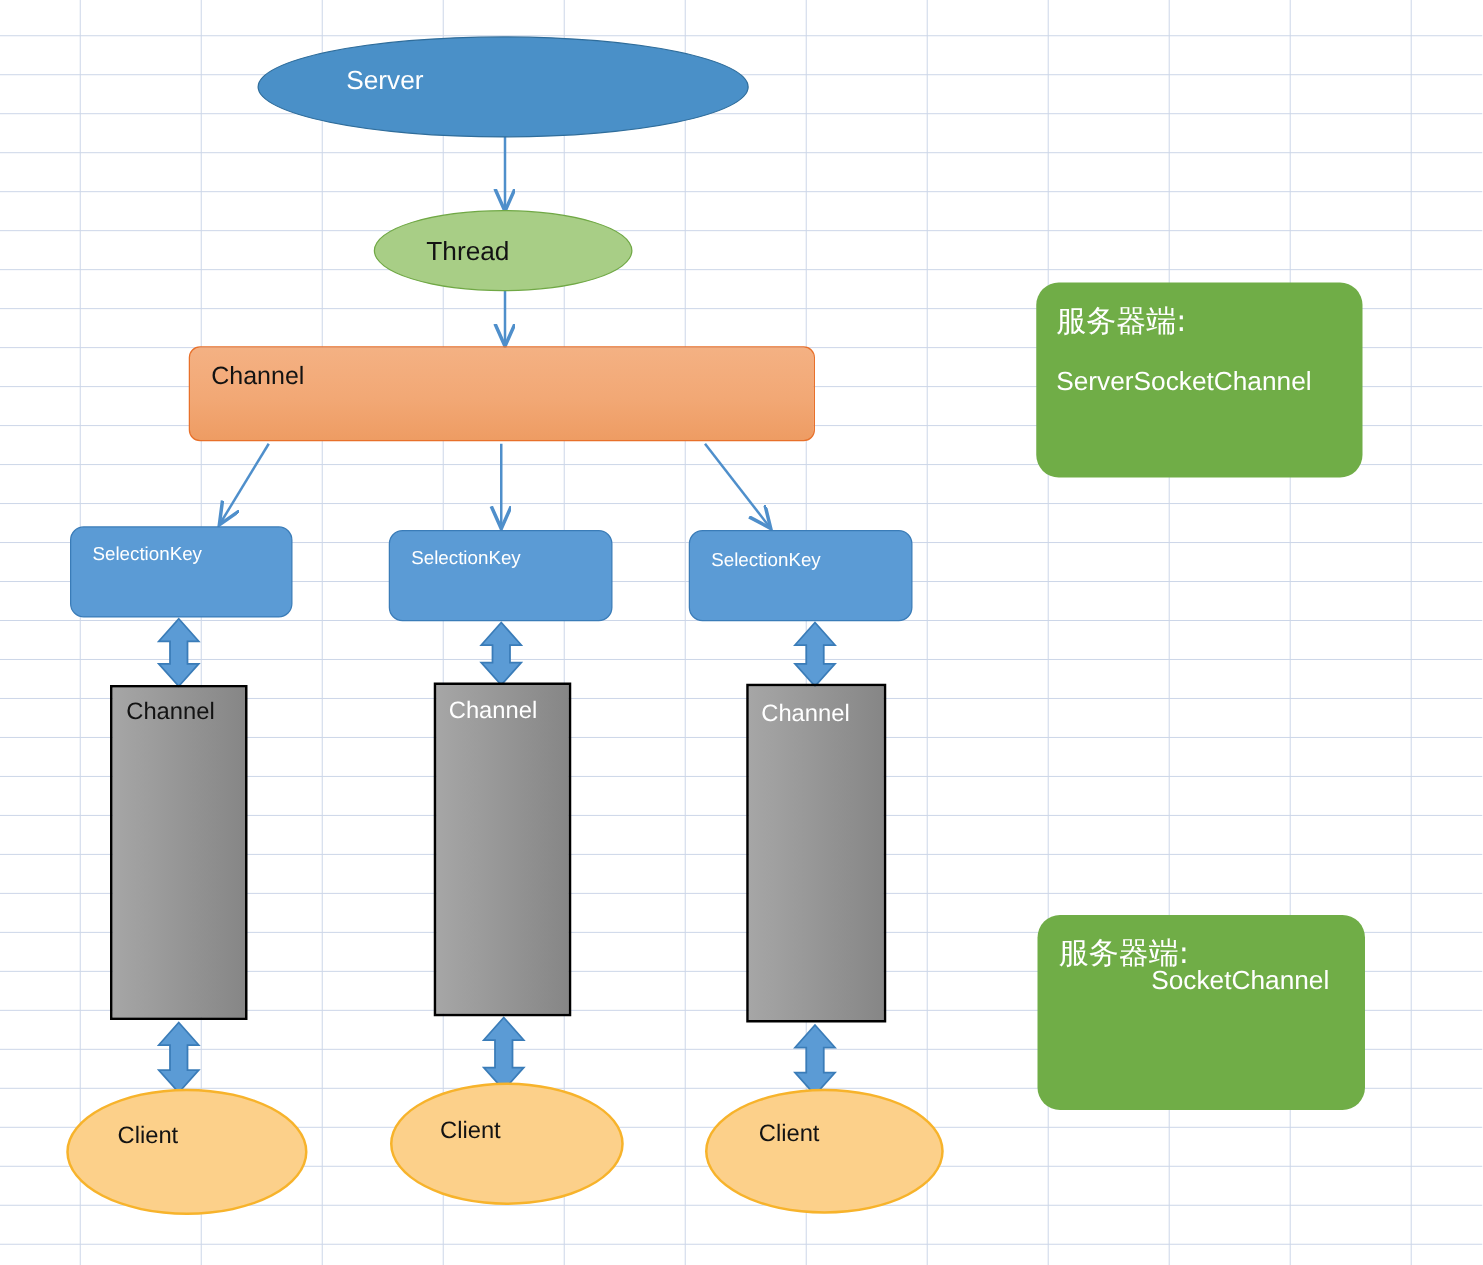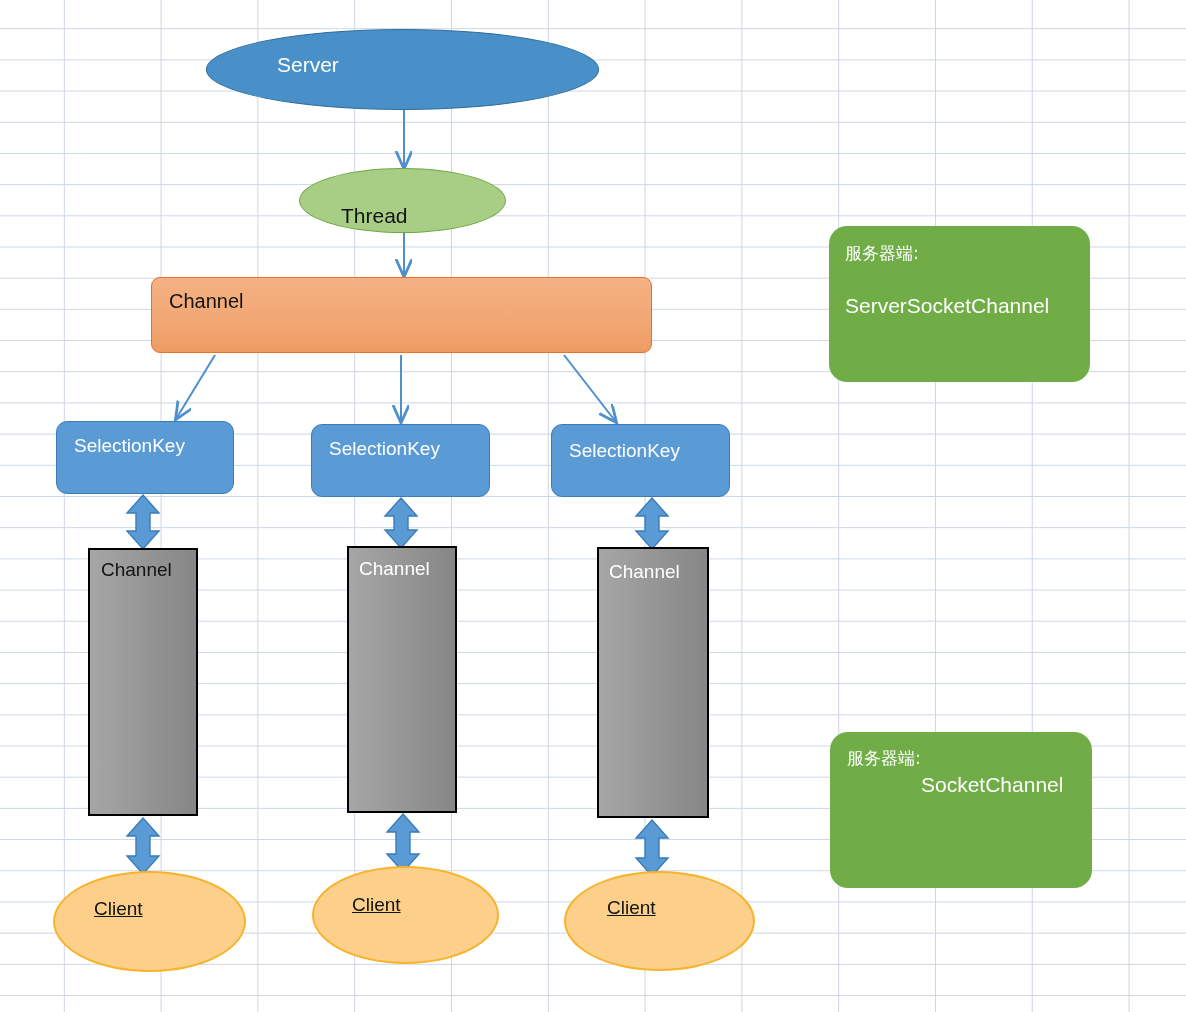--- a/index.html
+++ b/index.html
@@ -64,52 +64,51 @@
   }
 
   
   .box-selkey {
     border-radius: 11px;
     background: #5B9BD5;
     border: 1.5px solid #3A7CB8;
   }
   .lbl-selkey {
     color: #ffffff;
-    font-size: 19px;
+    font-size: 15px;
   }
 
   
   .box-channel {
     background: linear-gradient(to right, #a6a6a6 0%, #9b9b9b 35%, #868686 100%);
     border: 2.5px solid #000000;
   }
   .lbl-channel-dark { color: #131313; font-size: 19px; }
   .lbl-channel-light { color: #ffffff; font-size: 19px; }
 
   
   .ellipse-client {
     border-radius: 50%;
     background: #FCD08A;
     border: 2px solid #F7B32B;
   }
   .lbl-client {
     color: #131313;
     font-size: 19px;
-    text-decoration: underline;
   }
 
   
   .box-note {
     border-radius: 18px;
     background: #70AD47;
     border: none;
   }
   .note-cn {
     color: #ffffff;
-    font-size: 17px;
+    font-size: 24px;
     font-family: "DejaVu Sans", sans-serif;
   }
   .note-en {
     color: #ffffff;
     font-size: 21px;
   }
 
   
   svg.wires {
     position: absolute;
@@ -149,21 +148,21 @@
       <path d="M143,818 L159,836 L150,836 L150,856 L159,856 L143,874 L127,856 L136,856 L136,836 L127,836 Z"></path>
       <path d="M403,814 L419,832 L410,832 L410,854 L419,854 L403,872 L387,854 L396,854 L396,832 L387,832 Z"></path>
       <path d="M652,820 L668,838 L659,838 L659,858 L668,858 L652,876 L636,858 L645,858 L645,838 L636,838 Z"></path>
     </g>
   </svg>
 
   <div class="node ellipse-server" style="left:206px; top:29px; width:393px; height:81px;"></div>
   <div class="label lbl-server" style="left:277px; top:54px;">Server</div>
 
   <div class="node ellipse-thread" style="left:299px; top:168px; width:207px; height:65px;"></div>
-  <div class="label lbl-thread" style="left:341px; top:205px;">Thread</div>
+  <div class="label lbl-thread" style="left:341px; top:191px;">Thread</div>
 
   <div class="node box-selector" style="left:151px; top:277px; width:501px; height:76px;"></div>
   <div class="label lbl-selector" style="left:169px; top:291px;">Channel</div>
 
   <div class="node box-selkey" style="left:56px; top:421px; width:178px; height:73px;"></div>
   <div class="label lbl-selkey" style="left:74px; top:436px;">SelectionKey</div>
 
   <div class="node box-selkey" style="left:311px; top:424px; width:179px; height:73px;"></div>
   <div class="label lbl-selkey" style="left:329px; top:439px;">SelectionKey</div>
 

